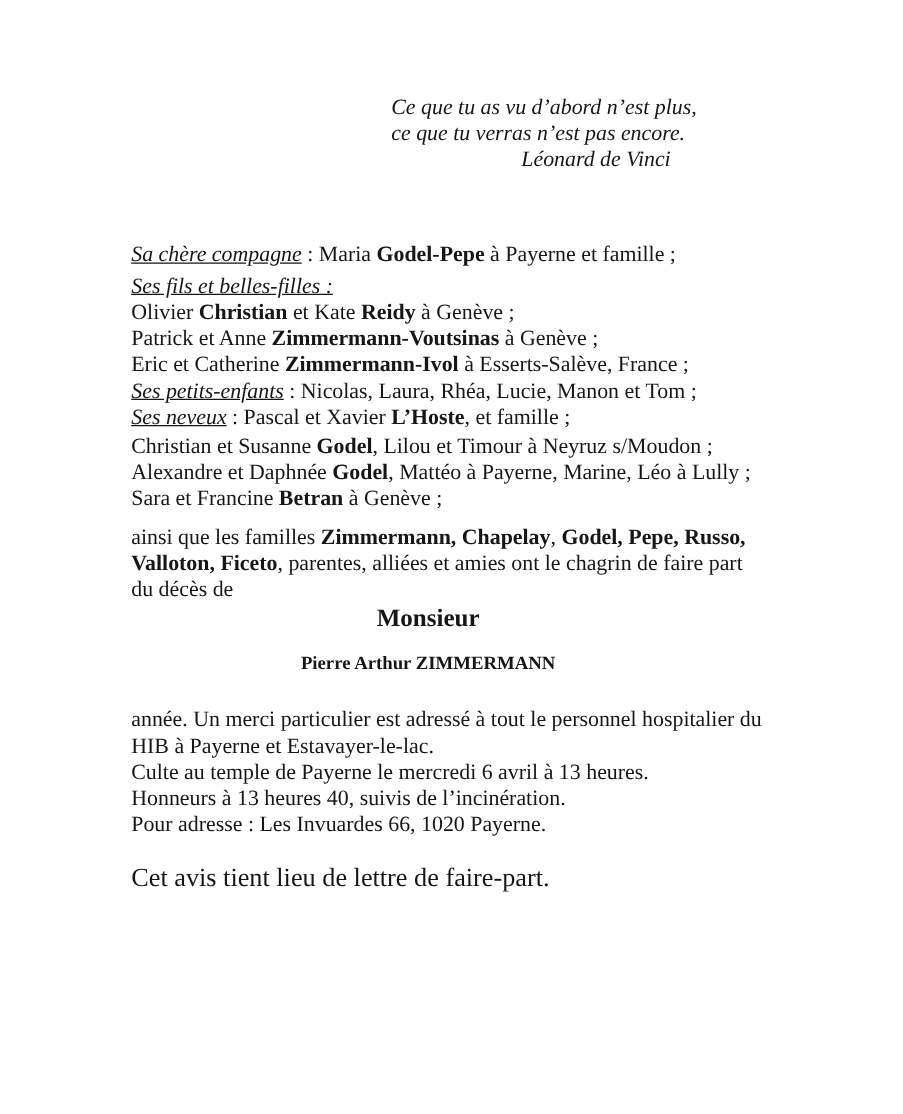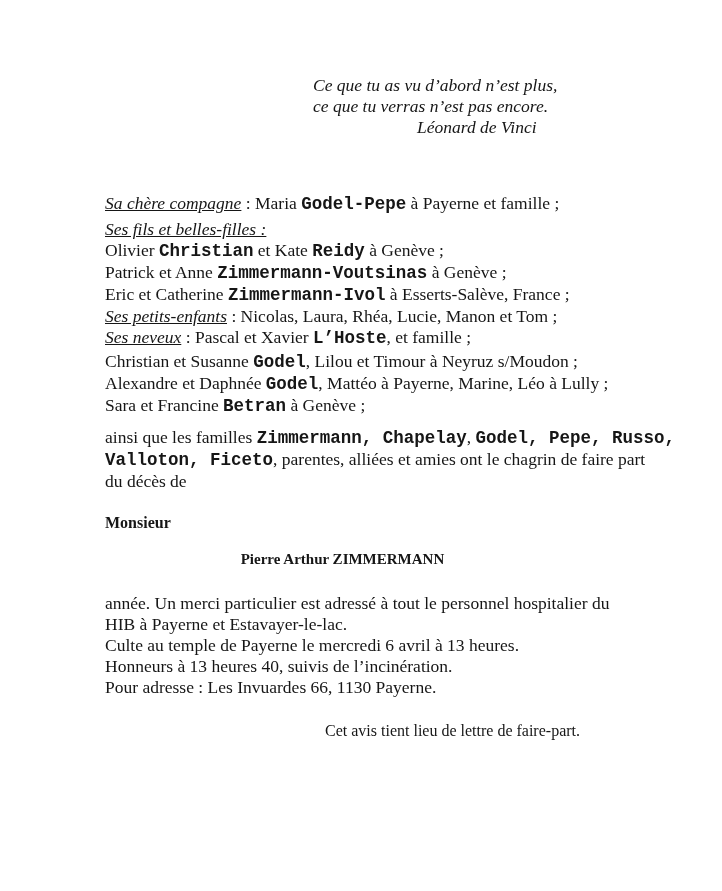--- a/index.html
+++ b/index.html
@@ -15,54 +15,54 @@
   }
   .content {
     box-sizing: border-box;
     padding: 75px 100px 0 105px;
     width: 100%;
     height: 100%;
   }
   .body-text { font-size: 17.5px; line-height: 21px; }
   .t-line { white-space: nowrap; }
   .gap-sm { margin-bottom: 4px; }
-  .s-b { font-weight: bold; font-family: Liberation Mono, monospace; }
+  .s-b { font-weight: bold; }
   .s-i { font-style: italic; text-decoration: underline; }
   .s-sup { font-size: 11px; position: relative; top: -6px; }
 
   .quote {
     margin-left: 208px;
     font-style: italic;
     font-size: 17.5px;
     line-height: 21px;
   }
   .quote-attr { margin-left: 104px; }
 
   .relatives { margin-top: 55px; }
   .friends { margin-top: 2px; }
   .families { margin-top: 10px; }
 
   .salutation {
-    margin-top: 18px;
+    text-align: center;
     font-weight: bold;
-    font-size: 16px;
+    font-size: 20px;
     line-height: 26px;
   }
   .deceased-name {
     margin-top: 8px;
     text-align: center;
     font-weight: bold;
     font-size: 15px;
     line-height: 30px;
   }
   .details { margin-top: 19px; }
   .closing {
     margin-top: 22px;
-    text-align: right;
-    font-size: 16px;
+    text-align: left;
+    font-size: 21px;
     line-height: 21px;
   }
 </style>
 </head>
 <body>
 
 <div class="page">
   <div class="content">
 
     <div class="quote">
@@ -95,19 +95,19 @@
 
     <div class="salutation">Monsieur</div>
 
     <div class="deceased-name">Pierre Arthur ZIMMERMANN</div>
 
     <div class="body-text details">
         <div class="t-line"><span>année. Un merci particulier est adressé à tout le personnel hospitalier du</span></div>
         <div class="t-line"><span>HIB à Payerne et Estavayer-le-lac.</span></div>
         <div class="t-line"><span>Culte au temple de Payerne le mercredi 6 avril à 13 heures.</span></div>
         <div class="t-line"><span>Honneurs à 13 heures 40, suivis de l’incinération.</span></div>
-        <div class="t-line"><span>Pour adresse : Les Invuardes 66, 1130 Payerne.</span></div>
+        <div class="t-line"><span>Pour adresse : Les Invuardes 66, 1020 Payerne.</span></div>
       </div>
 
     <div class="closing">Cet avis tient lieu de lettre de faire-part.</div>
 
   </div>
 </div>
 
 </body></html>

